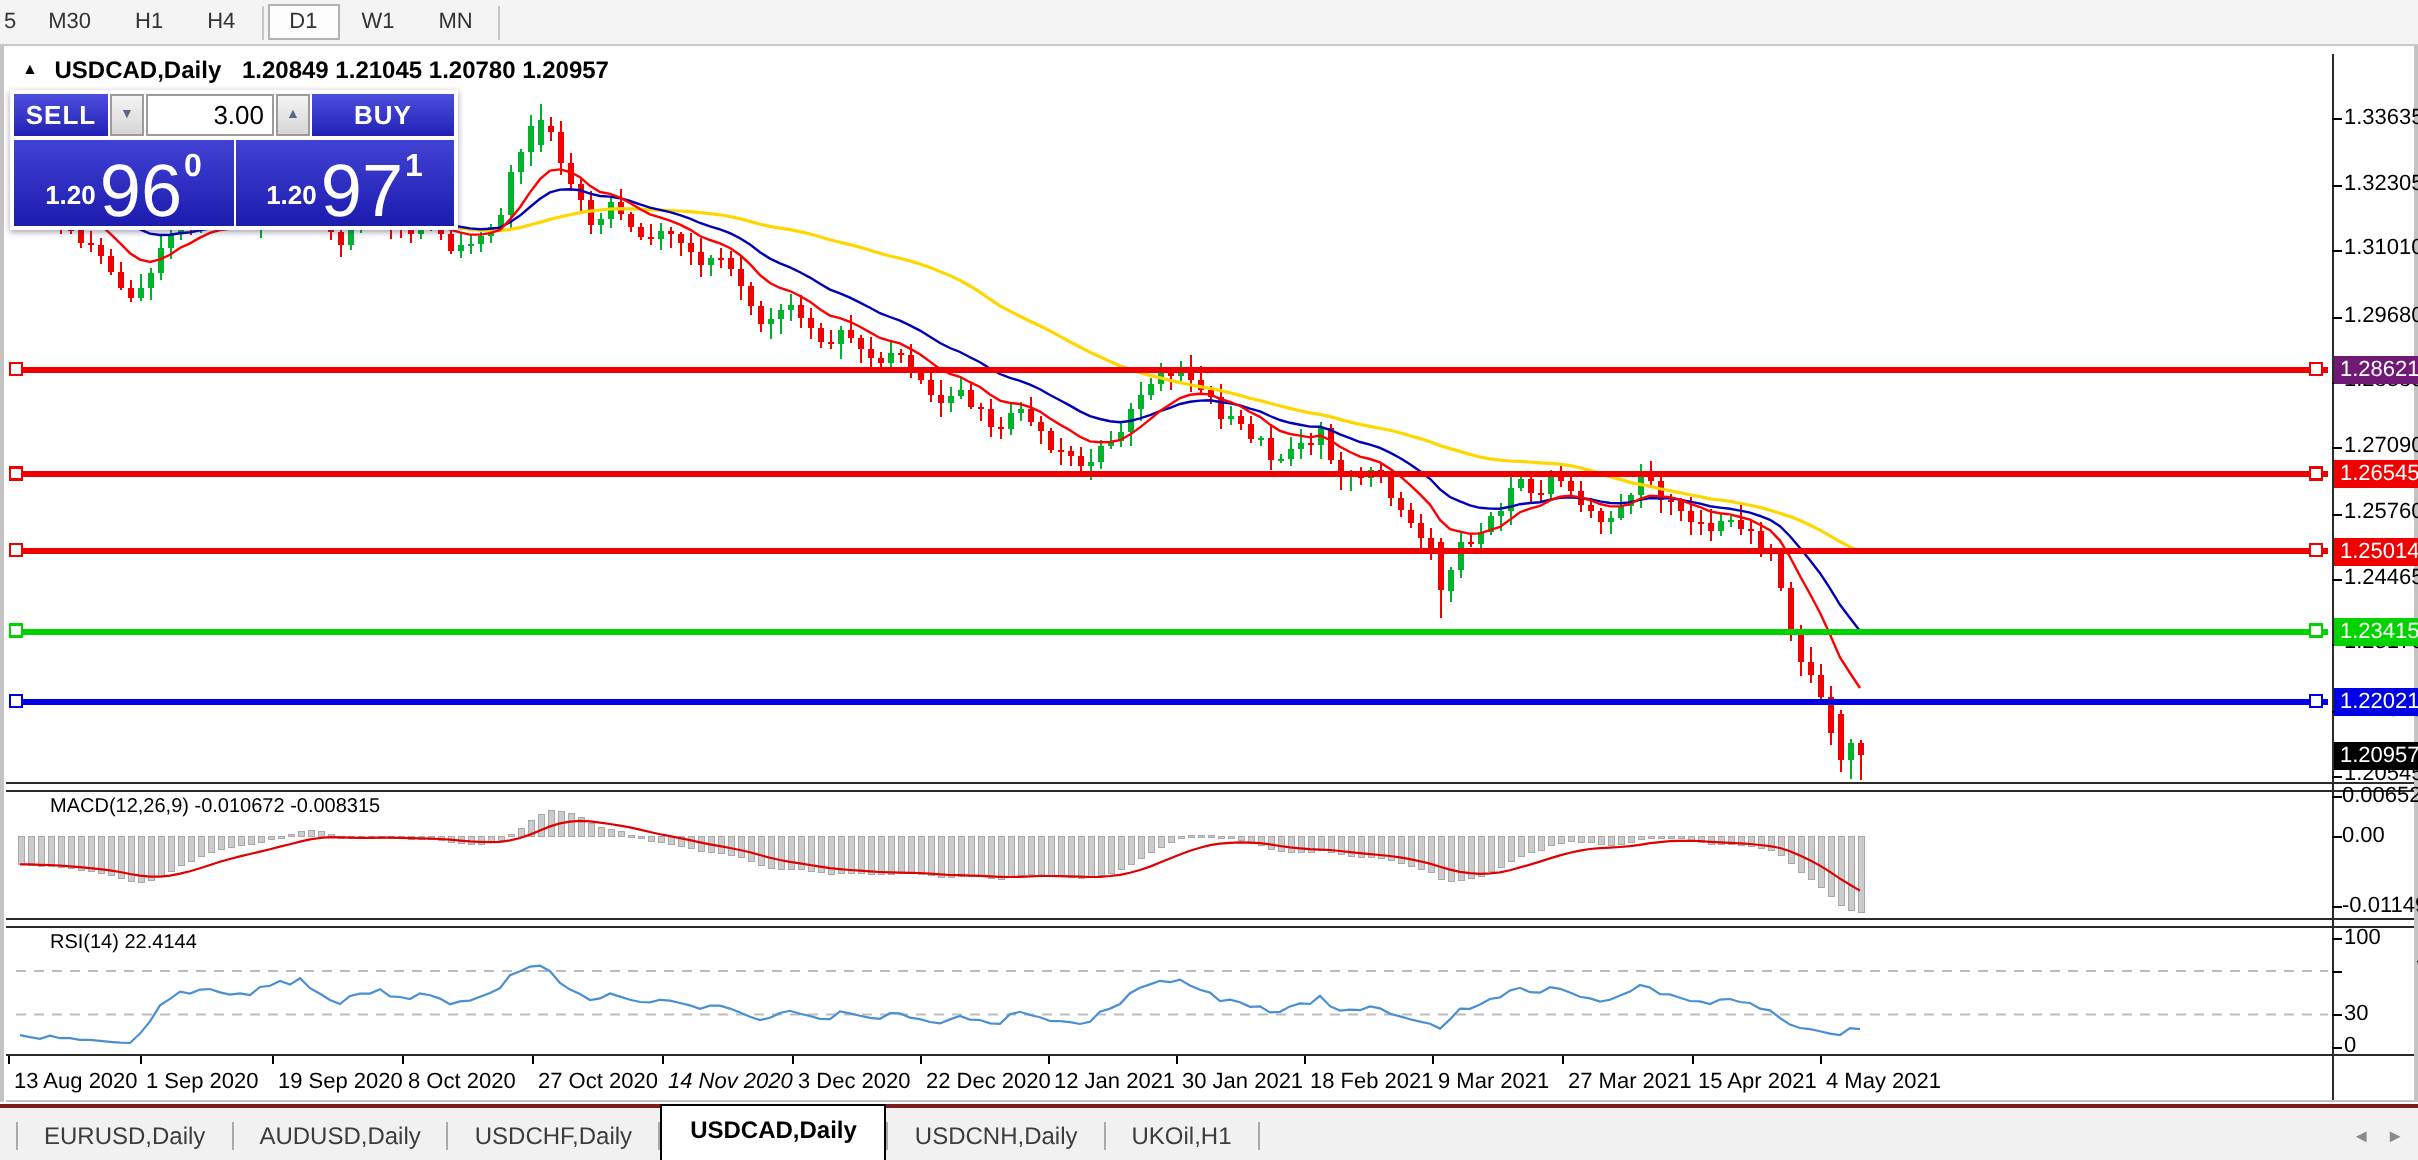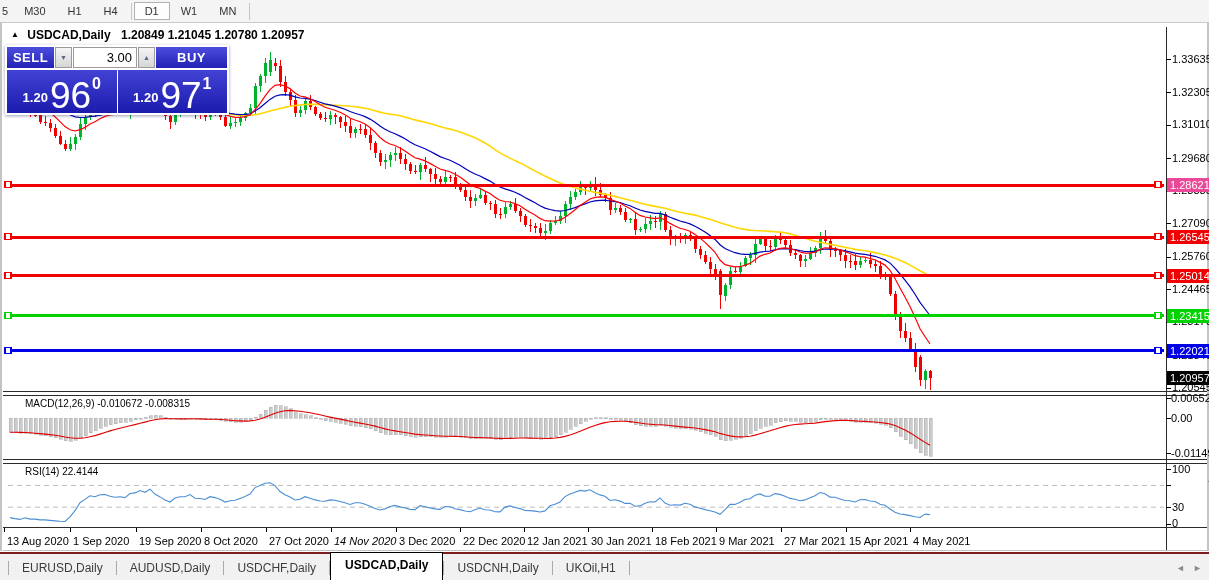--- a/index.html
+++ b/index.html
@@ -757,21 +757,21 @@
         <div class="ax" style="left: 1172px; top: 381.452px;">1.20545</div>
         <div class="ax" style="left: 1171px; top: 391.5px;">0.006521</div>
         <div class="ax" style="left: 1171px; top: 411.5px;">0.00</div>
         <div class="ax" style="left: 1171px; top: 446.74px;">-0.01149</div>
         <div class="ax" style="left: 1172px; top: 462.65px;">100</div>
         <div class="ax" style="left: 1208px; top: 478.955px;">70</div>
         <div class="ax" style="left: 1172px; top: 500.695px;">30</div>
         <div class="ax" style="left: 1172px; top: 517px;">0</div>
       </div>
     <div id="badges">
-        <div class="badge" style="background: #ec4899; top: 178.002px;">1.28621</div>
+        <div class="badge" style="background: #701a75; top: 178.002px;">1.28621</div>
         <div class="badge" style="background: rgb(240, 0, 0); top: 230.172px;">1.26545</div>
         <div class="badge" style="background: rgb(240, 0, 0); top: 268.646px;">1.25014</div>
         <div class="badge" style="background: rgb(0, 211, 0); top: 308.829px;">1.23415</div>
         <div class="badge" style="background: rgb(0, 0, 232); top: 343.86px;">1.22021</div>
         <div class="badge" style="background: rgb(0, 0, 0); top: 370.598px;">1.20957</div>
       </div>
     <div id="date-axis">
         <div class="dt" style="left: 7px;">13 Aug 2020</div>
         <div class="dt" style="left: 73px;">1 Sep 2020</div>
         <div class="dt" style="left: 139px;">19 Sep 2020</div>

